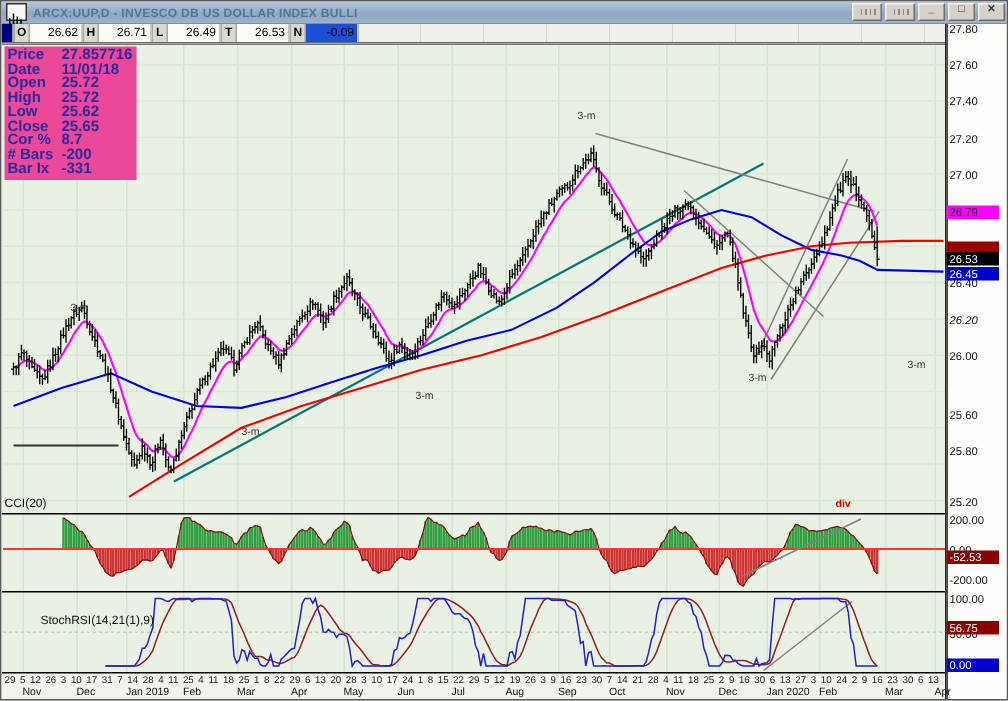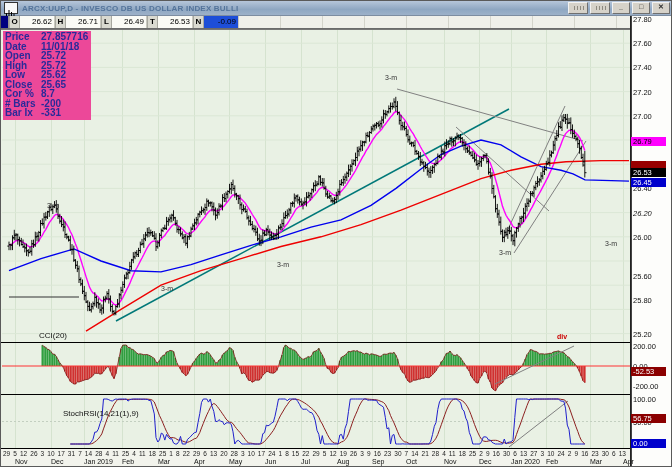--- a/index.html
+++ b/index.html
@@ -50,21 +50,21 @@
   
   #datawin{position:absolute;left:2px;top:30px;z-index:3;background:#ec4899;
     padding:1px 3px 2px 2px;font-size:10px;color:#2a2a9a;line-height:9.5px;font-weight:bold;}
   .dw-row{display:flex;white-space:nowrap;}
   .dw-label{width:34px;flex:none;}
   .dw-value{padding-left:2px;}
   
   .ax-label{position:absolute;left:632px;z-index:3;font-size:7.5px;color:#111;white-space:nowrap;}
   .ax-box{position:absolute;left:630px;width:33px;height:9px;z-index:4;
     font-size:7.5px;line-height:9px;padding-left:2px;white-space:nowrap;}
-  .panel-label{position:absolute;z-index:3;font-size:8px;color:#111;white-space:nowrap;margin-left:36px;}
+  .panel-label{position:absolute;z-index:3;font-size:8px;color:#111;white-space:nowrap;}
   .annot{position:absolute;z-index:3;font-size:7px;color:#333;white-space:nowrap;}
   
   #days-row{position:absolute;left:2px;top:449px;width:624px;height:8px;z-index:3;
     display:flex;justify-content:space-between;}
   #days-row span{font-size:6.5px;color:#222;line-height:8px;}
   .month-label{position:absolute;top:457px;z-index:3;font-size:7px;color:#111;white-space:nowrap;}
 </style>
 </head>
 <body>
 

